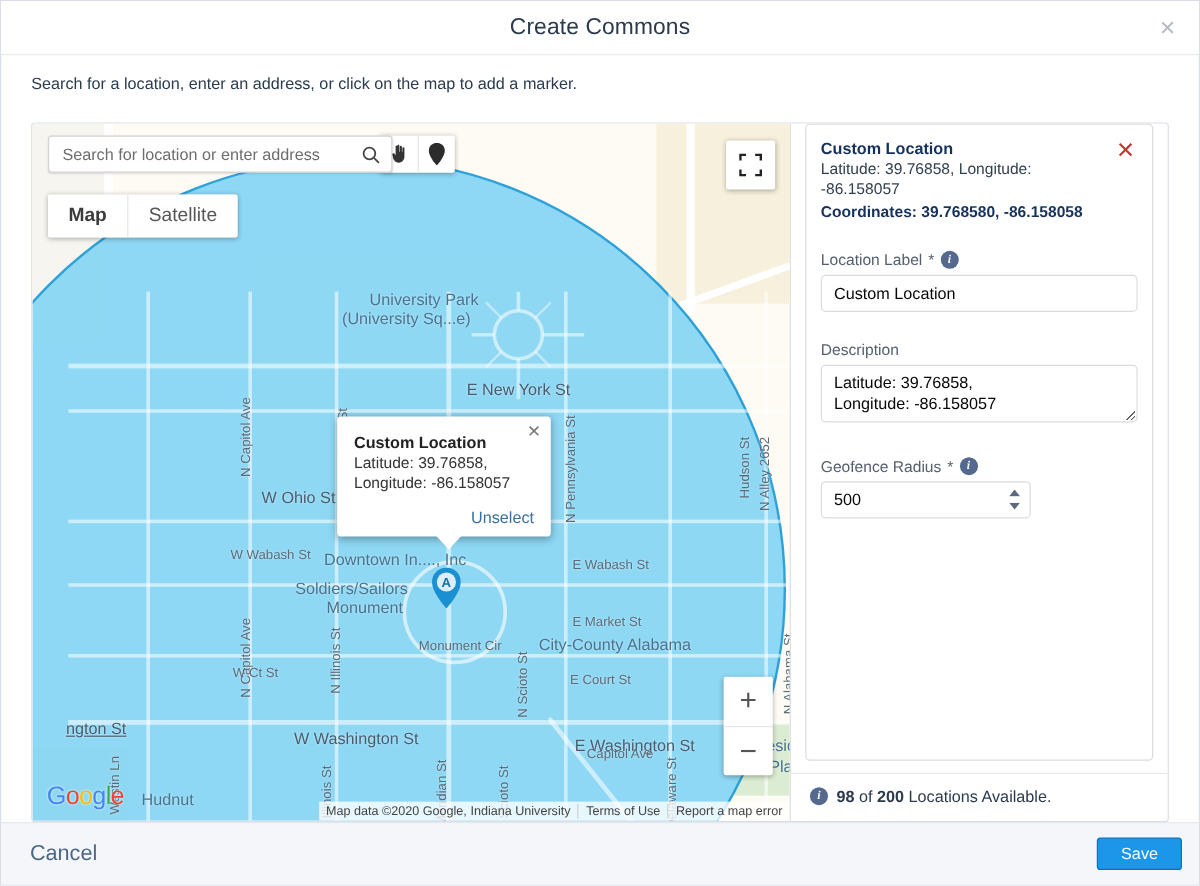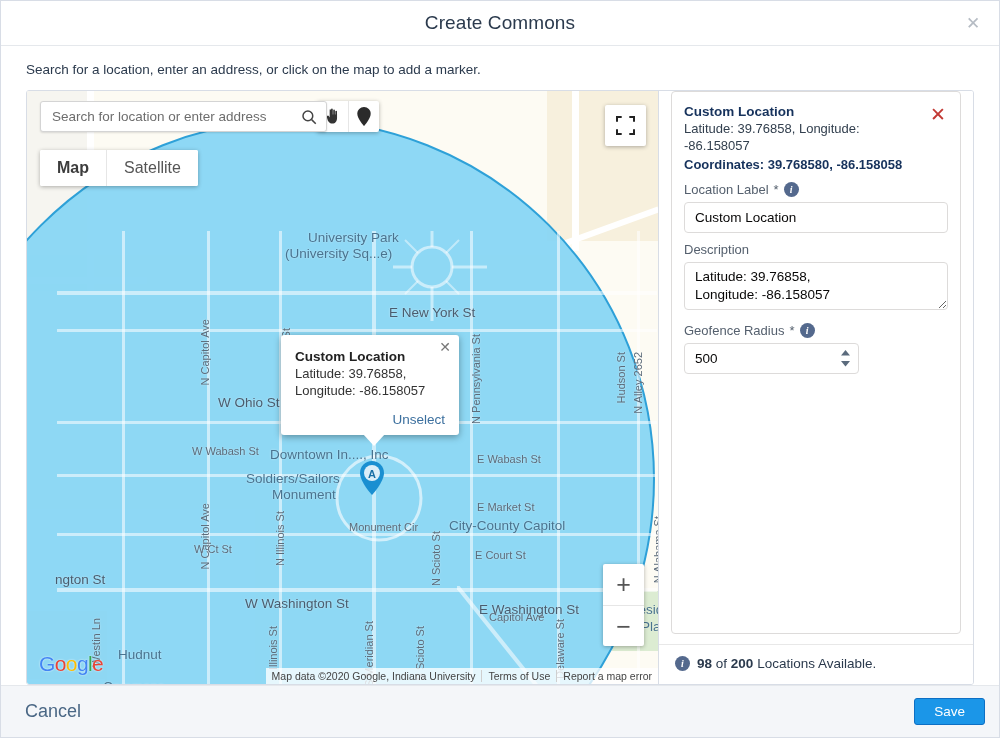--- a/index.html
+++ b/index.html
@@ -41,21 +41,21 @@
 
   
   .modal-body {
     flex: 1 1 auto;
     padding: 16px 25px 0 25px;
     display: flex; flex-direction: column;
     min-height: 0;
   }
   .instructions {
     font-size: 13.5px; color: #2b3a4d;
-    margin-bottom: 13px;
+    margin-bottom: 25px;
   }
   .content-row {
     flex: 1 1 auto;
     display: flex;
     min-height: 0;
     border: 1px solid #d8dde6;
     border-radius: 3px;
     overflow: hidden;
   }
 
@@ -259,21 +259,21 @@
   .card-title { font-size: 13.5px; font-weight: 700; color: #16325c; margin-bottom: 1px; }
   .card-sub { font-size: 13px; color: #33404f; line-height: 1.33; }
   .card-coords { font-size: 13px; color: #16325c; font-weight: 700; line-height: 1.33; margin-top: 1px; }
   .card-remove {
     position: absolute; right: 0; top: 0;
     width: 20px; height: 20px; border: none; background: none;
     cursor: pointer; color: #c23934; font-size: 19px; line-height: 1;
     font-family: "Liberation Sans", sans-serif;
   }
 
-  .field { margin-top: 9px; }
+  .field { margin-top: 24px; }
   .field-label {
     display: flex; align-items: center; gap: 5px;
     font-size: 13px; color: #55606e; margin-bottom: 5px;
   }
   .req { color: #55606e; }
   .info-badge {
     width: 15px; height: 15px; border-radius: 50%;
     background: #54698d; color: #fff;
     font-size: 10px; font-weight: 700; font-style: italic;
     display: inline-flex; align-items: center; justify-content: center;
@@ -414,29 +414,29 @@
               <div class="mlabel vert" style="left: 443px; top: 243px; transform: rotate(-90deg) translateX(-100%);">N Pennsylvania St</div>
               <div class="mlabel vert" style="left: 588px; top: 261px; transform: rotate(-90deg) translateX(-100%);">Hudson St</div>
               <div class="mlabel vert" style="left: 605px; top: 261px; transform: rotate(-90deg) translateX(-100%);">N Alley 2652</div>
               <div class="mlabel big" style="left: 191px; top: 304px;">W Ohio St</div>
               <div class="mlabel " style="left: 165px; top: 354px;">W Wabash St</div>
               <div class="mlabel " style="left: 450px; top: 362px;">E Wabash St</div>
               <div class="mlabel poi big" style="left: 243px; top: 356px;">Downtown In...., Inc</div>
               <div class="mlabel poi big" style="left: 219px; top: 380px;">Soldiers/Sailors</div>
               <div class="mlabel poi big" style="left: 245px; top: 396px;">Monument</div>
               <div class="mlabel " style="left: 450px; top: 410px;">E Market St</div>
-              <div class="mlabel poi big" style="left: 422px; top: 427px;">City-County Capitol</div>
+              <div class="mlabel poi big" style="left: 422px; top: 427px;">City-County Alabama</div>
               <div class="mlabel vert" style="left: 172px; top: 412px; transform: rotate(-90deg) translateX(-100%);">N Capitol Ave</div>
               <div class="mlabel vert" style="left: 247px; top: 420px; transform: rotate(-90deg) translateX(-100%);">N Illinois St</div>
               <div class="mlabel vert" style="left: 403px; top: 440px; transform: rotate(-90deg) translateX(-100%);">N Scioto St</div>
               <div class="mlabel vert" style="left: 625px; top: 425px; transform: rotate(-90deg) translateX(-100%);">N Alabama St</div>
               <div class="mlabel " style="left: 448px; top: 458px;">E Court St</div>
               <div class="mlabel " style="left: 167px; top: 452px;">W Ct St</div>
               <div class="mlabel " style="left: 322px; top: 430px;">Monument Cir</div>
-              <div class="mlabel big" style="left: 28px; top: 481px;">ngton St</div>
+              <div class="mlabel big" style="left: 28px; top: 497px; text-decoration: underline;">ngton St</div>
               <div class="mlabel big" style="left: 218px; top: 505px;">W Washington St</div>
               <div class="mlabel big" style="left: 452px; top: 511px;">E Washington St</div>
               <div class="mlabel poi big" style="left: 598px; top: 511px;">Preside</div>
               <div class="mlabel poi big" style="left: 614px; top: 528px;">Plac</div>
               <div class="mlabel vert" style="left: 63px; top: 527px; transform: rotate(-90deg) translateX(-100%);">Westin Ln</div>
               <div class="mlabel vert" style="left: 240px; top: 535px; transform: rotate(-90deg) translateX(-100%);">Illinois St</div>
               <div class="mlabel vert" style="left: 336px; top: 530px; transform: rotate(-90deg) translateX(-100%);">S Meridian St</div>
               <div class="mlabel vert" style="left: 387px; top: 535px; transform: rotate(-90deg) translateX(-100%);">S Scioto St</div>
               <div class="mlabel " style="left: 462px; top: 520px;">Capitol Ave</div>
               <div class="mlabel vert" style="left: 527px; top: 528px; transform: rotate(-90deg) translateX(-100%);">Delaware St</div>

